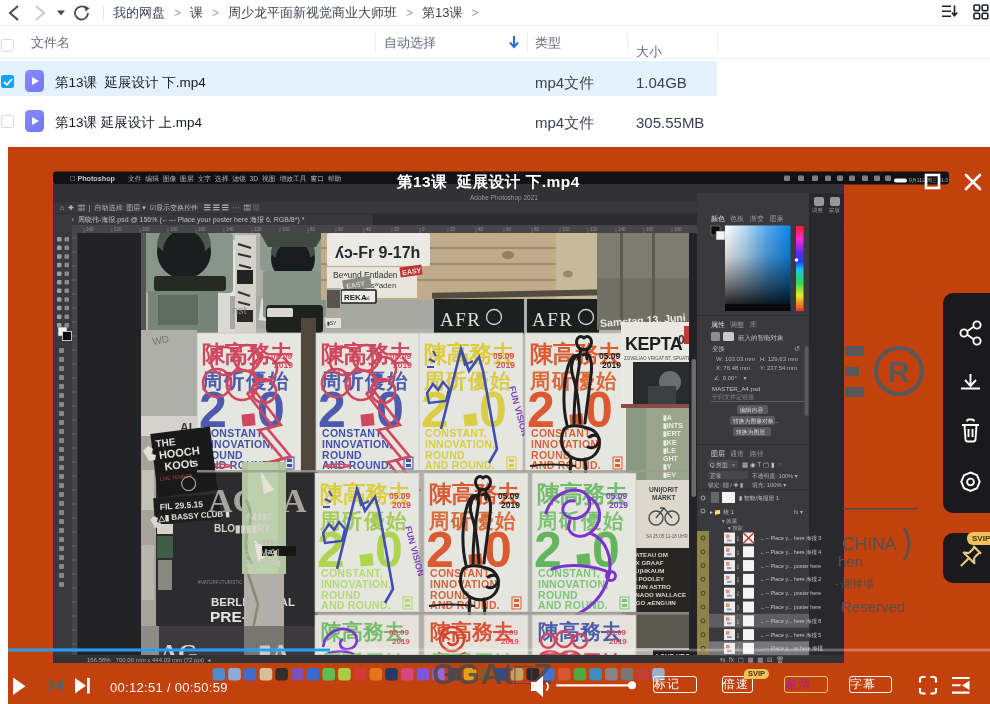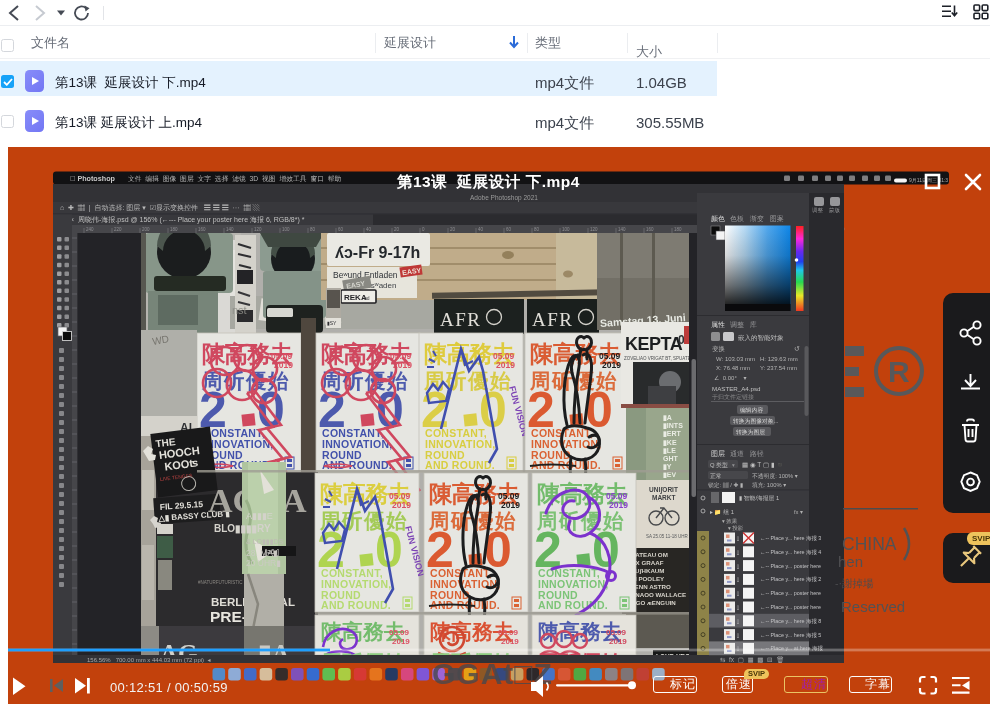--- a/index.html
+++ b/index.html
@@ -19,51 +19,52 @@
 .fmeta{position:absolute;font-size:15px;color:#3c424d}
 .ficon{position:absolute;width:19px;height:22px;border-radius:4.5px;background:linear-gradient(135deg,#888df9 0%,#7276f4 100%)}
 .ficon:after{content:"";position:absolute;left:6.5px;top:6.5px;width:0;height:0;border-style:solid;border-width:4.5px 0 4.5px 7px;border-color:transparent transparent transparent #fff}
 
 #player{position:absolute;left:8px;top:147px;width:990px;height:557px;background:#c2410c;overflow:hidden}
 #vtitle{position:absolute;left:397px;top:172px;font-size:15.5px;font-weight:bold;color:#fff;letter-spacing:.5px}
 
 .railbox{position:absolute;left:943px;width:47px;background:#1a1a1c;border-radius:10px 0 0 10px}
 
 .btn{position:absolute;top:676px;height:16.5px;border:1.5px solid #fdfdfd;border-radius:3px;color:#fdfdfd;
- font-size:12px;line-height:14px;text-align:right;letter-spacing:1px}
+ font-size:12px;line-height:14px;text-align:left;letter-spacing:1px}
 .gold{border-color:#eac464;color:#a21caf}
 .svipb{position:absolute;background:#eec35c;color:#473508;font-size:7.5px;font-weight:bold;
  border-radius:5px;line-height:9.5px;padding:0 3px}
 .timetx{position:absolute;left:110px;top:680px;font-size:13px;color:#f2f2f2;letter-spacing:.3px}
 </style></head><body>
 <div id="page">
 <div id="tbar">
  <svg class="abs" style="left:0;top:0" width="110" height="26" viewBox="0 0 110 26">
   <path d="M18 6 L10 13 L18 20" stroke="#454a54" stroke-width="2" fill="none"></path>
   <path d="M36 6 L44 13 L36 20" stroke="#c6cad1" stroke-width="2" fill="none"></path>
   <path d="M57 10.5 L65 10.5 L61 15.5 Z" fill="#454a54"></path>
   <path d="M88 13 a6.5 6.5 0 1 1 -2.2 -4.9" stroke="#454a54" stroke-width="1.8" fill="none"></path>
   <path d="M84.5 5.5 L89.5 8.2 L85.5 11.5 Z" fill="#454a54"></path>
   <rect x="103" y="6" width="1" height="14" fill="#e2e4e8"></rect>
  </svg>
+ <div class="crumb" style="left:113px">我的网盘<span class="csep">&gt;</span>课<span class="csep">&gt;</span>周少龙平面新视觉商业大师班<span class="csep">&gt;</span>第13课<span class="csep">&gt;</span></div>
  <svg class="abs" style="left:941px;top:4px" width="48" height="16" viewBox="0 0 48 16">
   <g stroke="#1d2129" stroke-width="1.6" fill="none">
    <path d="M1 2.2 H10 M1 7.2 H10 M1 12.2 H10"></path>
           <path d="M13.5 1.5 V11 M10.8 8.5 L13.5 11.8 L16.2 8.5"></path>
    <rect x="33" y="1" width="5.6" height="5.6" rx="1"></rect>
           <rect x="41.2" y="1" width="5.6" height="5.6" rx="1"></rect>
    <rect x="33" y="9.2" width="5.6" height="5.6" rx="1"></rect>
           <rect x="41.2" y="9.2" width="5.6" height="5.6" rx="1"></rect>
   </g>
  </svg>
 </div>
 <div id="hrow">
  <div class="cb" style="left:1px;top:13px"></div>
  <div class="abs" style="left:31px;top:8px">文件名</div>
- <div class="abs" style="left:384px;top:8px">延展设计</div>
+ <div class="abs" style="left:384px;top:8px">自动选择</div>
  <svg class="abs" style="left:508px;top:9px" width="12" height="14" viewBox="0 0 12 14">
         <path d="M6 1 V11 M2 7.5 L6 12 L10 7.5" stroke="#2b6bd8" stroke-width="2" fill="none"></path>
       </svg>
  <div class="abs" style="left:535px;top:8px">类型</div>
  <div class="abs" style="left:636px;top:17px">大小</div>
 </div>
 <div class="vdiv" style="left:375px"></div>
     <div class="vdiv" style="left:527px"></div>
 <div class="vdiv" style="left:627px"></div>
     <div class="vdiv" style="left:717px"></div>

